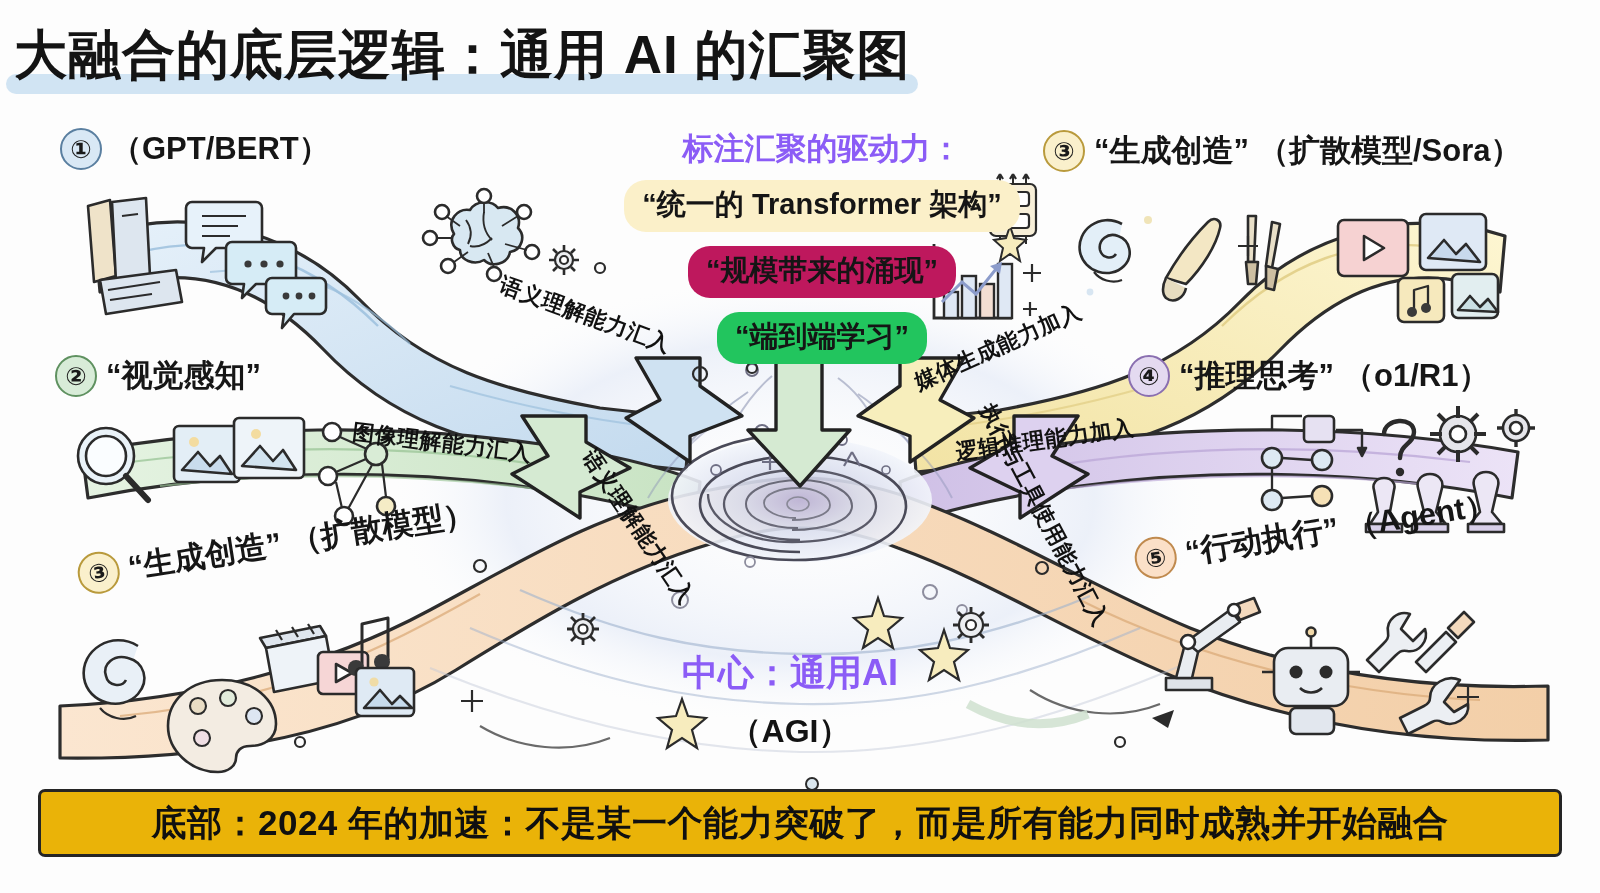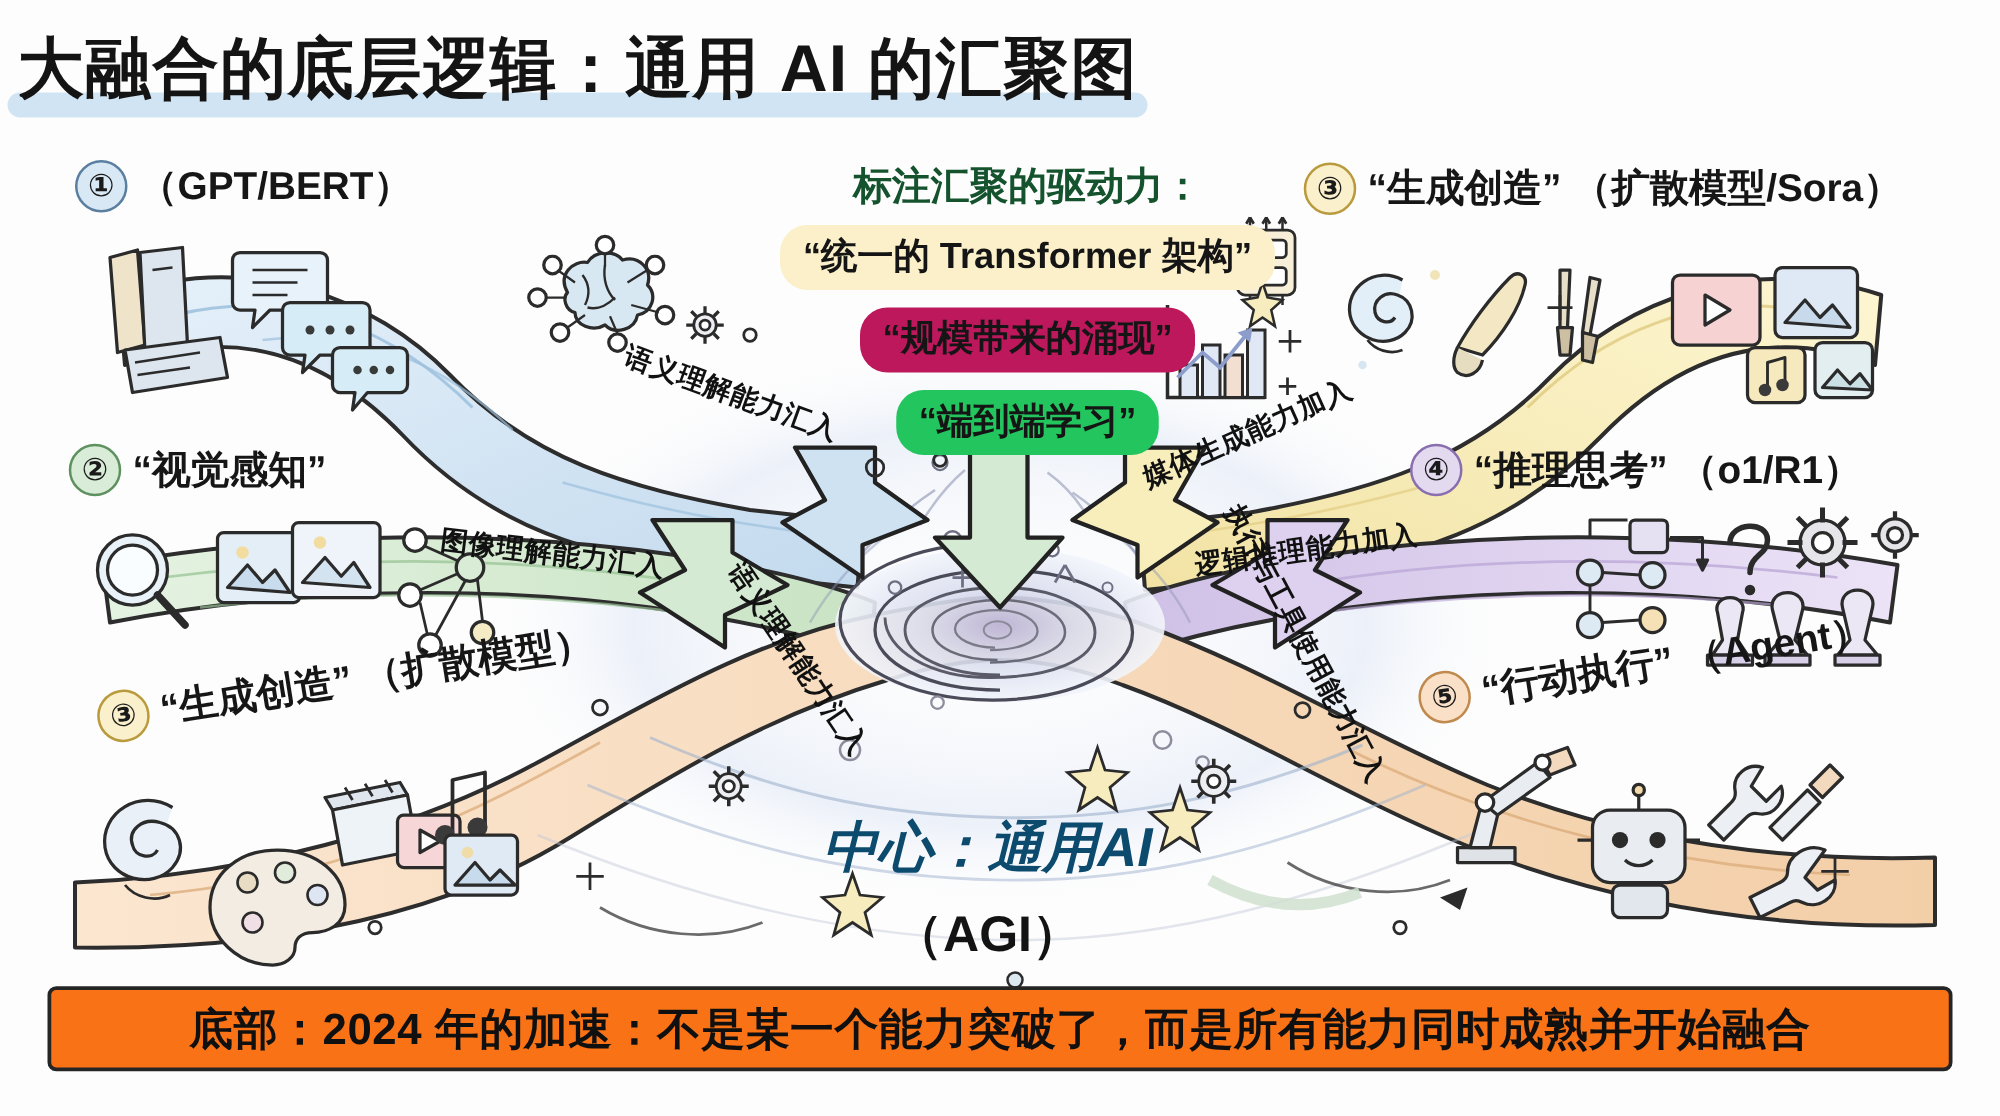--- a/index.html
+++ b/index.html
@@ -49,21 +49,21 @@
   #label-1{left:60px;top:128px;}
   #label-2{left:55px;top:355px;}
   #label-3-top{left:1043px;top:130px;}
   #label-4{left:1128px;top:355px;}
   #label-3-bottom{left:78px;top:555px;transform:rotate(-9deg);transform-origin:left center;}
   #label-5{left:1135px;top:540px;transform:rotate(-9deg);transform-origin:left center;}
 
   
   #drivers{position:absolute;left:612px;top:128px;width:420px;text-align:center;}
   #driver-title{
-    font-size:31px;font-weight:600;color:#14532d;margin-bottom:10px;white-space:nowrap;
+    font-size:31px;font-weight:600;color:#8b5cf6;margin-bottom:10px;white-space:nowrap;
   }
   .pill{
     display:inline-block;padding:5px 18px 7px;border-radius:22px;
     font-size:29px;font-weight:600;color:#151515;white-space:nowrap;margin-bottom:14px;
   }
   .pill-yellow{background:#fbf0c9;}
   .pill-purple{background:#be185d;}
   .pill-green{background:#22c55e;}
 
   
@@ -75,30 +75,30 @@
   #rib-2{left:352px;top:428px;transform:rotate(7deg);}
   #rib-3{left:908px;top:332px;transform:rotate(-24deg);}
   #rib-4{left:955px;top:425px;transform:rotate(-8deg);}
   #rib-5{left:548px;top:512px;transform:rotate(56deg);}
   #rib-6{left:920px;top:500px;transform:rotate(62deg);}
 
   
   #agi{position:absolute;left:600px;top:645px;width:380px;text-align:center;}
   #agi-main{
     display:inline-block;position:relative;padding:4px 20px 8px;
-    font-size:44px;font-weight:700;color:#0c4a6e;white-space:nowrap;font-style:italic;
+    font-size:36px;font-weight:700;color:#8b5cf6;white-space:nowrap;
   }
   #agi-hl{position:absolute;left:0;right:0;top:6px;bottom:6px;background:#f3d7e6;border-radius:26px;z-index:0;opacity:.9;}
   #agi-main span{position:relative;z-index:1;}
-  #agi-sub{margin-top:4px;font-size:40px;font-weight:700;color:#131313;}
+  #agi-sub{margin-top:4px;font-size:32px;font-weight:700;color:#131313;}
 
   
   #banner{
     position:absolute;left:38px;top:789px;width:1524px;height:68px;
-    background:#f97316;border:3px solid #252525;border-radius:7px;
+    background:#eab308;border:3px solid #252525;border-radius:7px;
     display:flex;align-items:center;justify-content:center;
     box-sizing:border-box;
   }
   #banner-text{
     font-size:35px;font-weight:700;color:#101010;white-space:nowrap;letter-spacing:.5px;
   }
 </style>
 </head>
 <body>
 

